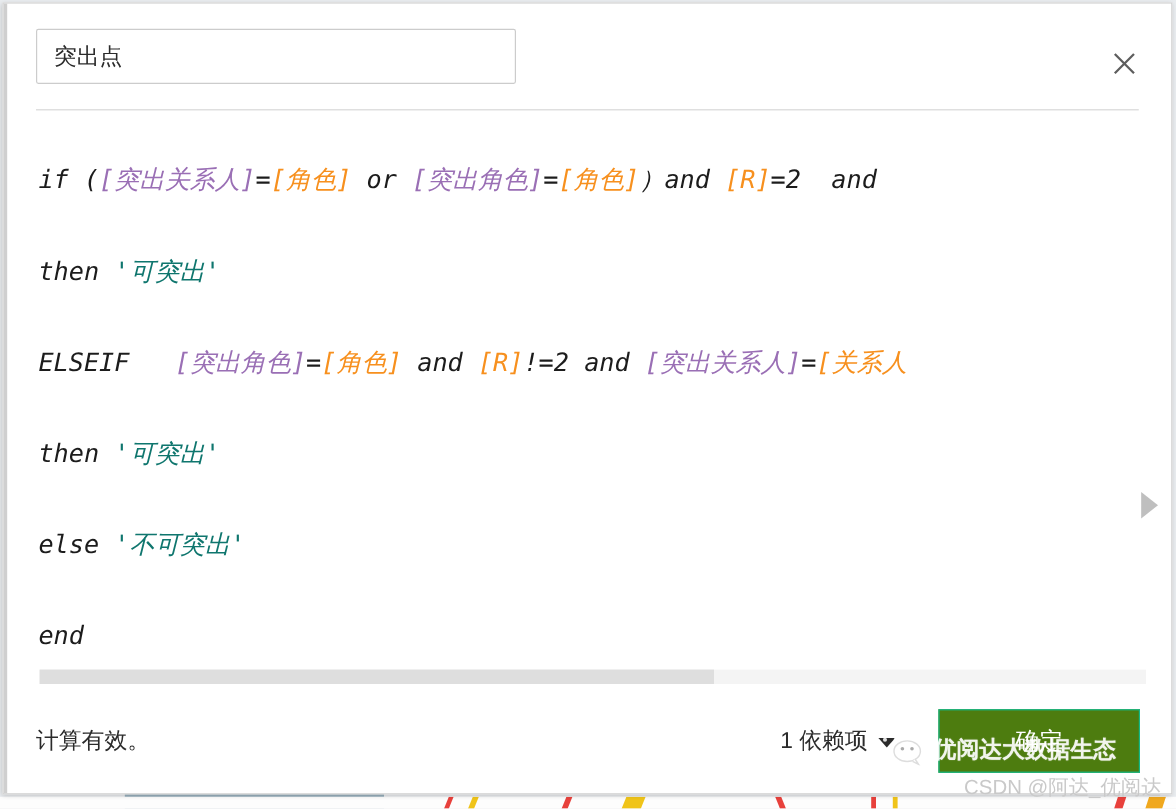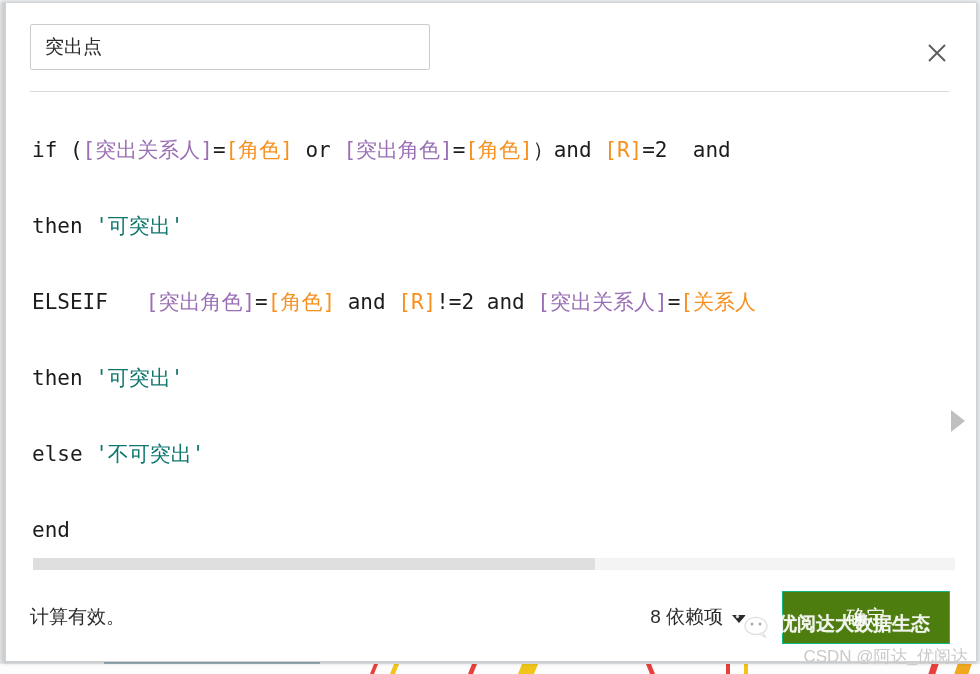--- a/index.html
+++ b/index.html
@@ -100,20 +100,21 @@
     margin: 0 27px;
     flex: 0 0 auto;
   }
 
   
   .formula-area {
     position: relative;
     flex: 1 1 auto;
     overflow: hidden;
     padding: 20px 0 0 0;
+    font-style: italic;
   }
   .formula-code {
     position: relative;
     margin: 0;
     padding: 0 0 0 29px;
     font-family: "DejaVu Sans Mono", "Liberation Mono", monospace;
     font-size: 21px;
     line-height: 76px;
     color: #1c1c1c;
     white-space: pre;
@@ -279,21 +280,21 @@
 
     <div class="h-scrollbar">
       <div class="h-scrollbar-thumb" id="hscroll-thumb" style="width: 61%;"></div>
     </div>
   </div>
 
   <div class="dialog-footer">
     <div class="status-text">计算有效。</div>
     <div class="footer-spacer"></div>
     <div class="dependencies">
-      <span>8 依赖项</span>
+      <span>1 依赖项</span>
       <span class="caret-down"></span>
     </div>
     <div class="btn btn-ok">确定</div>
   </div>
 </div>
 
 <div class="watermark">
   <span class="wm-icon">
     <svg width="44" height="32" viewBox="0 0 44 32" aria-hidden="true">
       <ellipse cx="16" cy="13" rx="13" ry="10.5" fill="none" stroke="#ffffff" stroke-width="1.6"></ellipse>

